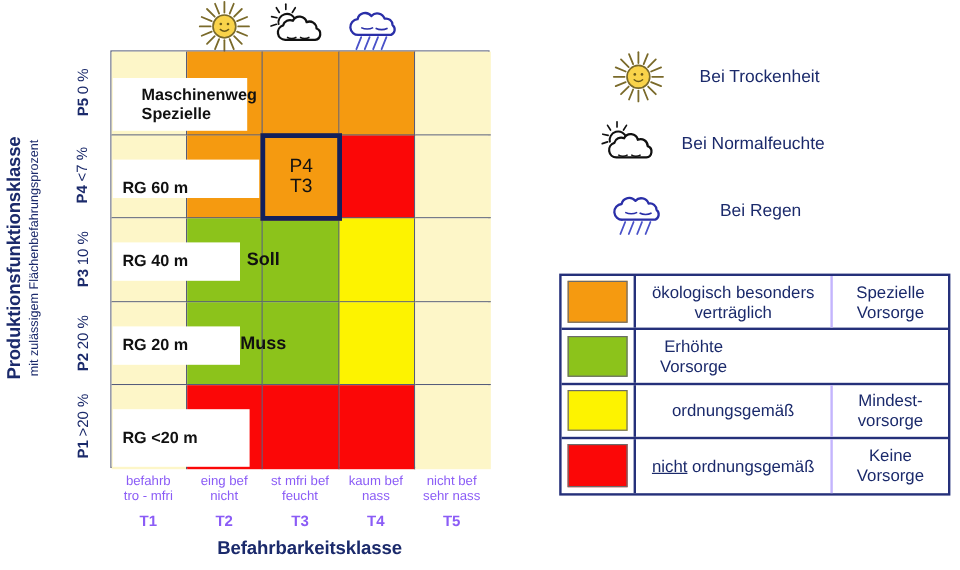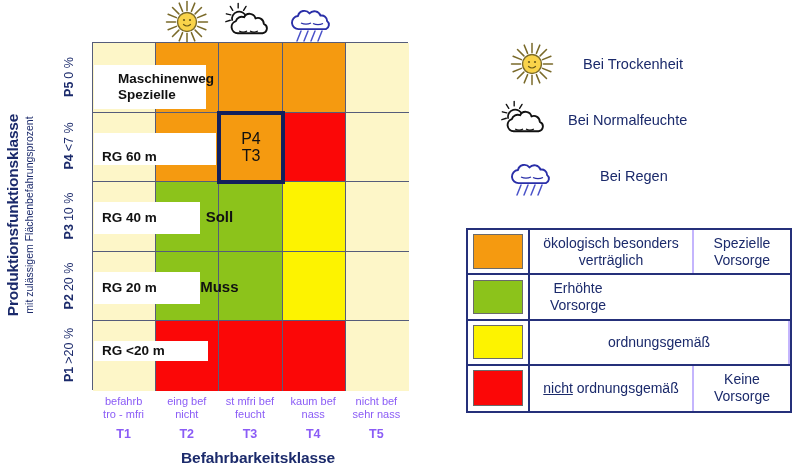--- a/index.html
+++ b/index.html
@@ -259,21 +259,21 @@
       </div>
       <div class="wbox" style="left: 1px; top: 89.6px; width: 122px; height: 32px; align-items: flex-end;">
         <span>RG 60 m</span>
       </div>
       <div class="wbox" style="left: 1px; top: 159.2px; width: 106px; height: 32px;">
         <span>RG 40 m</span>
       </div>
       <div class="wbox" style="left: 1px; top: 228.8px; width: 106px; height: 32px;">
         <span>RG 20 m</span>
       </div>
-      <div class="wbox" style="left: 1px; top: 298.4px; width: 114px; height: 20px;">
+      <div class="wbox" style="left: 1px; top: 298.4px; width: 114px; height: 48px;">
         <span>RG &lt;20 m</span>
       </div>
       <div class="hl-cell" style="left: 124.4px; top: 67.6px; width: 67.2px; height: 73.6px; border-color: rgb(18, 32, 92); background: rgb(245, 154, 16);">
         <div>P4</div>
         <div>T3</div>
       </div>
     </div>
 
   <div id="xticks">
       <div class="xtick" style="left: 92px; top: 395px; width: 63.2px;">
@@ -394,20 +394,26 @@
           </div>
         </div>
       </div>
       <div class="lrow">
         <div class="lswatch-cell">
           <div class="lswatch" style="background: rgb(253, 243, 0);"></div>
         </div>
         <div class="ldesc">
           <div><span>ordnungsgemäß</span></div>
         </div>
+        <div class="lcare">
+          <div>
+            <div>Mindest-</div>
+            <div>vorsorge</div>
+          </div>
+        </div>
       </div>
       <div class="lrow">
         <div class="lswatch-cell">
           <div class="lswatch" style="background: rgb(251, 7, 7);"></div>
         </div>
         <div class="ldesc">
           <div><span class="u">nicht</span><span> ordnungsgemäß</span></div>
         </div>
         <div class="lcare">
           <div>

